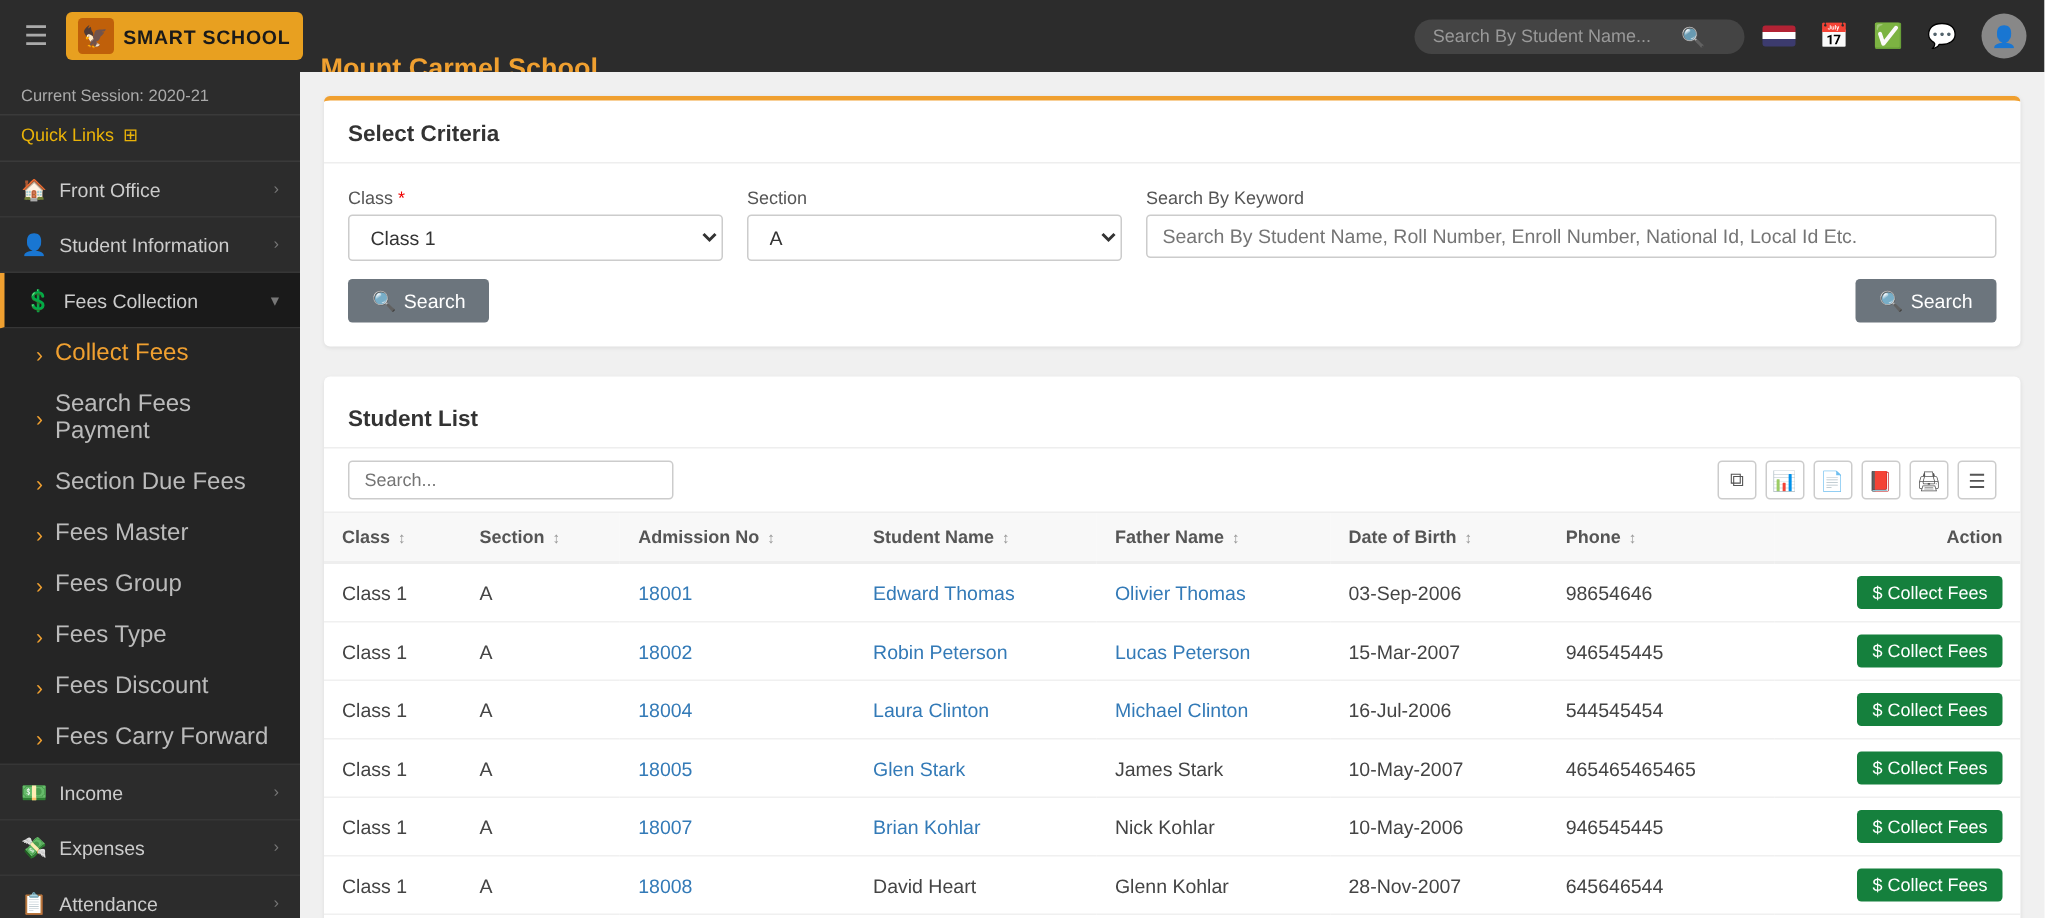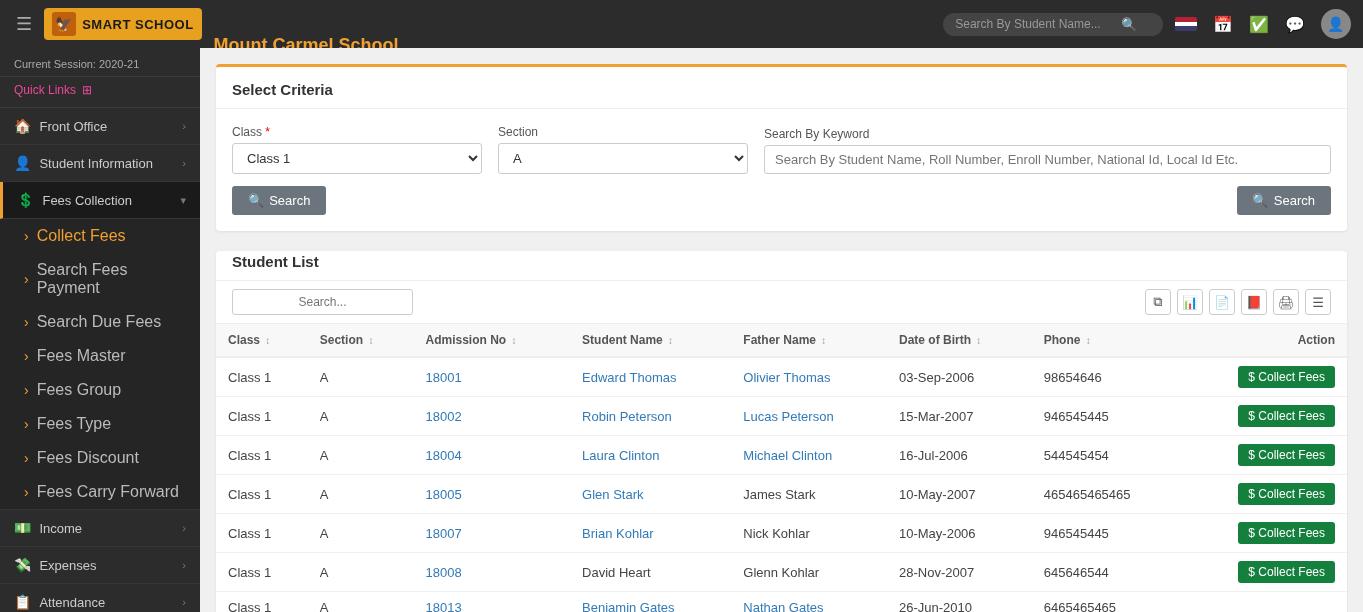--- a/index.html
+++ b/index.html
@@ -117,21 +117,21 @@
       padding: 10px 14px 6px;
       font-size: 11px;
       color: #aaa;
       border-bottom: 1px solid #3a3a3a;
     }
     .quick-links {
       display: flex;
       align-items: center;
       gap: 6px;
       padding: 6px 14px 10px;
-      color: #ec4899;
+      color: #eab308;
       font-size: 12px;
       border-bottom: 1px solid #3a3a3a;
     }
     .sidebar-item {
       display: flex;
       align-items: center;
       justify-content: space-between;
       padding: 10px 14px;
       cursor: pointer;
       border-bottom: 1px solid #363636;
@@ -182,21 +182,20 @@
       border-bottom: 1px solid #eee;
     }
     .card-body {
       padding: 16px;
     }
 
     
     .criteria-row {
       display: flex;
       gap: 16px;
-      align-items: flex-end;
       flex-wrap: wrap;
     }
     .form-group {
       display: flex;
       flex-direction: column;
       gap: 4px;
     }
     .form-group label {
       font-size: 12px;
       color: #555;
@@ -229,21 +228,21 @@
     }
 
     
     .table-card {
       background: #fff;
       border-radius: 4px;
       box-shadow: 0 1px 3px rgba(0,0,0,0.08);
       overflow: hidden;
     }
     .table-card-header {
-      padding: 2px 16px 10px;
+      padding: 20px 16px 10px;
       font-size: 15px;
       font-weight: 600;
       color: #333;
       display: flex;
       align-items: center;
       justify-content: space-between;
       border-bottom: 1px solid #eee;
     }
     .table-toolbar {
       display: flex;
@@ -251,22 +250,21 @@
       justify-content: space-between;
       padding: 8px 16px;
       border-bottom: 1px solid #eee;
     }
     .table-search input {
       border: 1px solid #ccc;
       border-radius: 3px;
       padding: 5px 10px;
       font-size: 12px;
       color: #555;
-      width: 181px;
-      text-align: center;
+      width: 217px;
     }
     .table-actions {
       display: flex;
       gap: 6px;
       align-items: center;
     }
     .table-action-icon {
       width: 26px;
       height: 26px;
       display: flex;
@@ -373,21 +371,21 @@
     </div>
 
     <div class="sidebar-sub">
       <div class="sidebar-sub-item active">
         <span>Collect Fees</span>
       </div>
       <div class="sidebar-sub-item">
         <span>Search Fees Payment</span>
       </div>
       <div class="sidebar-sub-item">
-        <span>Search Due Fees</span>
+        <span>Section Due Fees</span>
       </div>
       <div class="sidebar-sub-item">
         <span>Fees Master</span>
       </div>
       <div class="sidebar-sub-item">
         <span>Fees Group</span>
       </div>
       <div class="sidebar-sub-item">
         <span>Fees Type</span>
       </div>

